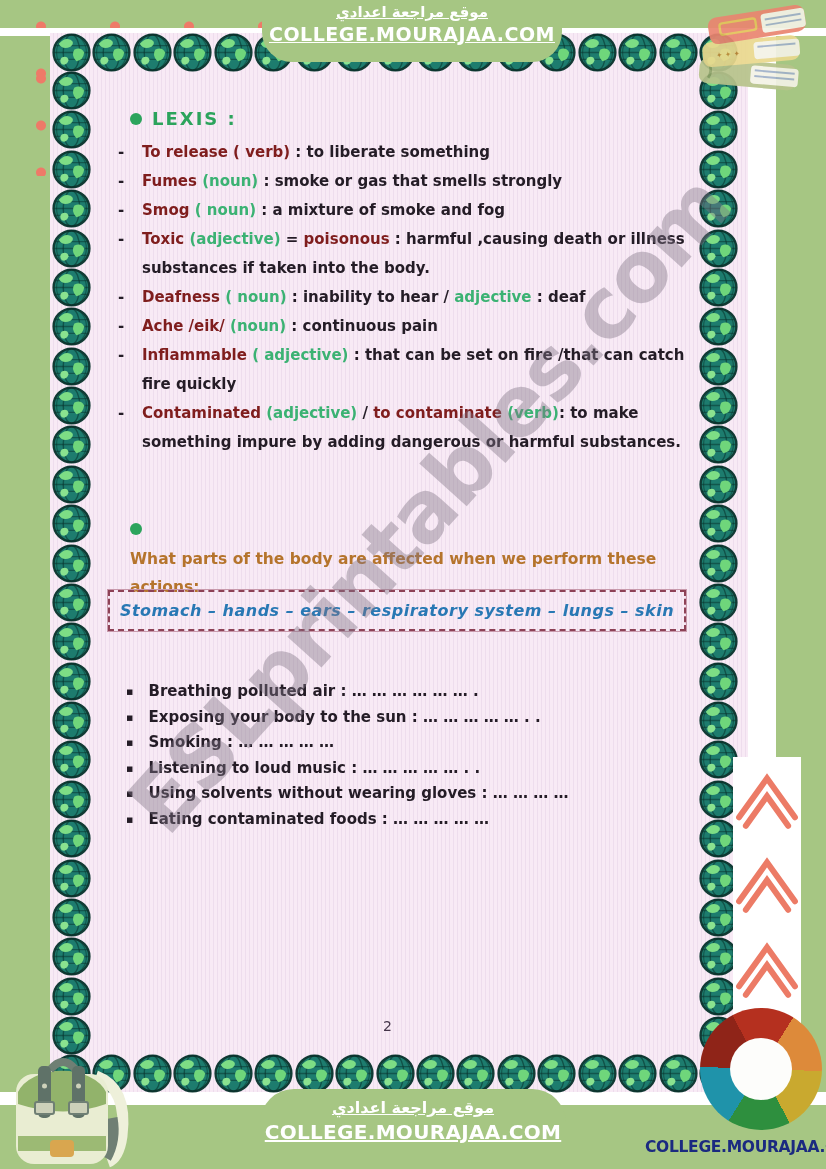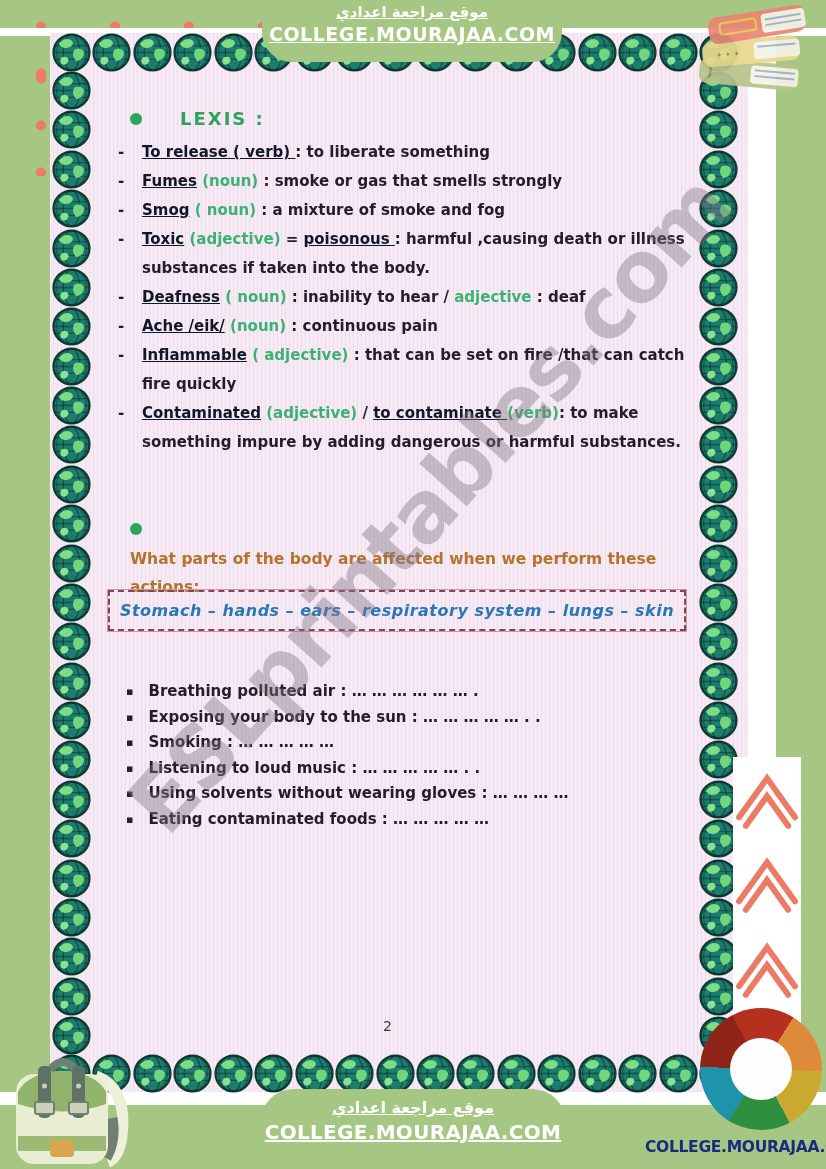--- a/index.html
+++ b/index.html
@@ -40,27 +40,27 @@
 
   .ftr-blob { left:260px; top:1089px; width:306px; height:80px; z-index:4;
     background:#a6c683; border-radius:34px 34px 0 0; text-align:center; color:#fff; }
   .ftr-ar   { font-size:16px; font-weight:bold; text-decoration:underline; margin-top:9px; }
   .ftr-site { font-size:20px; font-weight:bold; text-decoration:underline; letter-spacing:.3px; margin-top:3px; }
 
   
   .content { left:118px; top:0; width:585px; height:1169px; z-index:4; }
   .lexis-title { position:absolute; top:108px; left:12px; display:flex; align-items:center; gap:10px; }
   .gdot { width:12px; height:12px; border-radius:50%; background:#2ca45c; }
-  .lexis-title-text { font-size:18px; font-weight:bold; color:#2ca45c; letter-spacing:2px;margin-left:28px; }
+  .lexis-title-text { font-size:18px; font-weight:bold; color:#2ca45c; letter-spacing:2px; }
 
   .lex-list { position:absolute; top:138px; left:0; width:575px; }
   .lex-row { display:flex; font-size:15px; font-weight:bold; line-height:29px; color:#241c26; }
   .lex-row .dash { width:24px; flex:0 0 auto; }
   .lex-body { width:545px; }
-  .c-p { color:#0f172a;text-decoration:underline; } .c-g { color:#3bb273; } .c-d { color:#241c26; }
+  .c-p { color:#7f1d1d; } .c-g { color:#3bb273; } .c-d { color:#241c26; }
 
   .question { position:absolute; top:517px; left:12px; display:flex; gap:10px; width:570px;flex-direction:column; }
   .question .gdot { margin-top:6px; flex:0 0 auto; }
   .q-text { font-size:15.5px; font-weight:bold; color:#b5742c; line-height:28px; width:545px; }
 
   .wordbank { position:absolute; top:590px; left:-10px; width:578px;
     border:2.5px dashed #8d4156; outline:1px solid #c89aac; padding:9px 4px;
     text-align:center; }
   .wordbank-text { font-size:16px; font-weight:bold; font-style:italic; color:#2878b4; letter-spacing:.5px;margin-top:32px; }
 

